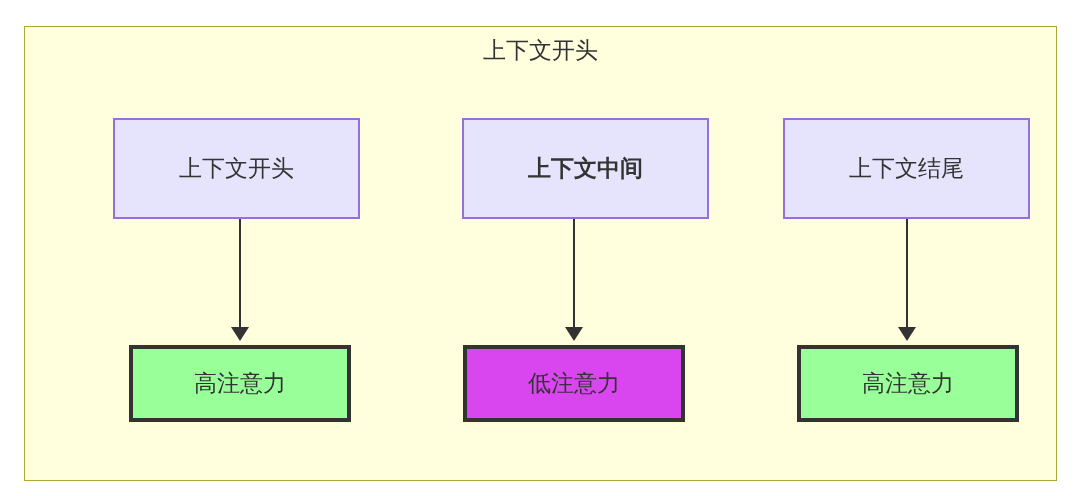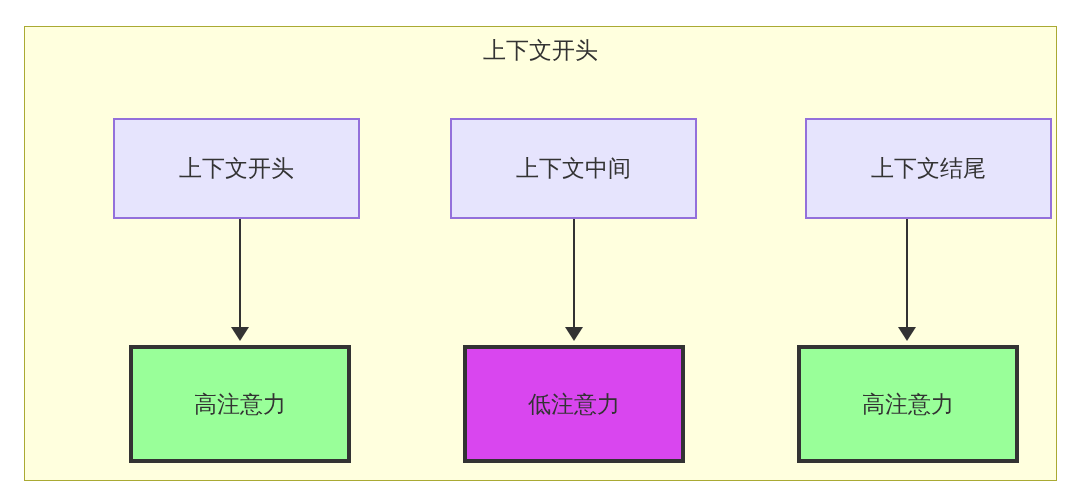--- a/index.html
+++ b/index.html
@@ -50,28 +50,28 @@
     border: 2px solid #9370db;
     box-sizing: border-box;
     display: flex;
     align-items: center;
     justify-content: center;
     font-size: 23px;
     color: #333333;
     white-space: nowrap;
   }
   #node-ctx-start { left: 88px;  top: 91px; }
-  #node-ctx-mid   { left: 425px; top: 91px; }
-  #node-ctx-end   { left: 758px; top: 91px; margin-left: 22px; }
+  #node-ctx-mid   { left: 437px; top: 91px; font-weight: bold; }
+  #node-ctx-end   { left: 758px; top: 91px; }
 
   
   .attn-node {
     position: absolute;
     width: 222px;
-    height: 118px;
+    height: 77px;
     border: 4px solid #333333;
     box-sizing: border-box;
     display: flex;
     align-items: center;
     justify-content: center;
     font-size: 23px;
     color: #333333;
     white-space: nowrap;
   }
   #node-attn-high-start { left: 104px; top: 318px; background: #99ff99; }

